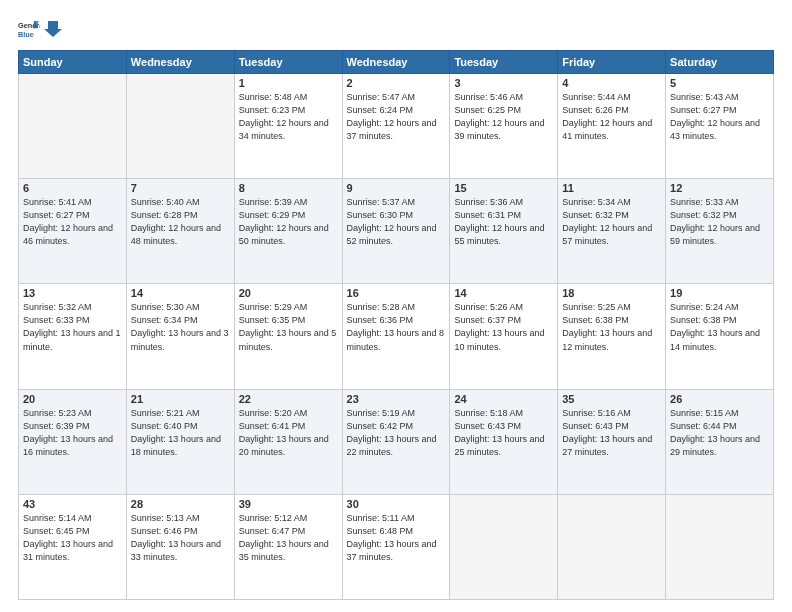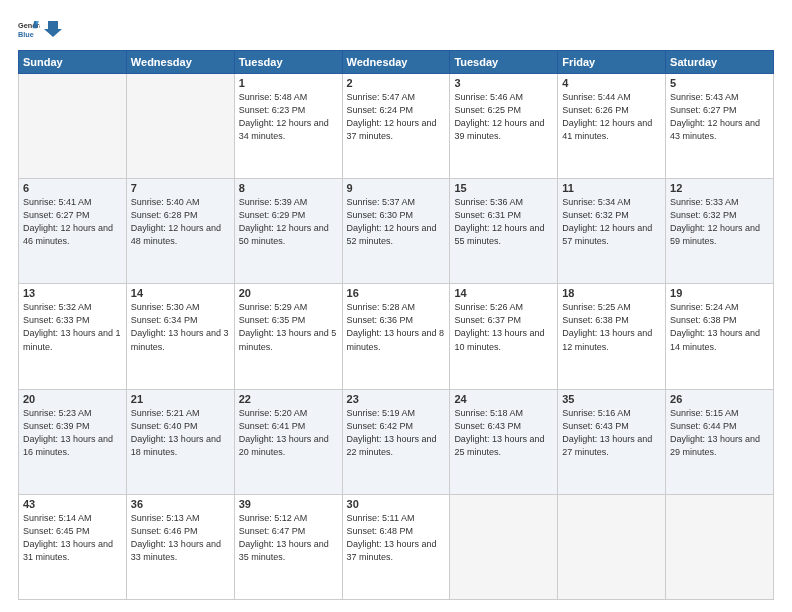--- a/index.html
+++ b/index.html
@@ -255,21 +255,21 @@
             <span class="day-number">26</span>
             <div class="day-info">Sunrise: 5:15 AM<br>Sunset: 6:44 PM<br>Daylight: 13 hours and 29 minutes.</div>
           </td>
         </tr>
         <tr>
           <td>
             <span class="day-number">43</span>
             <div class="day-info">Sunrise: 5:14 AM<br>Sunset: 6:45 PM<br>Daylight: 13 hours and 31 minutes.</div>
           </td>
           <td>
-            <span class="day-number">36</span>
+            <span class="day-number">28</span>
             <div class="day-info">Sunrise: 5:13 AM<br>Sunset: 6:46 PM<br>Daylight: 13 hours and 33 minutes.</div>
           </td>
           <td>
             <span class="day-number">39</span>
             <div class="day-info">Sunrise: 5:12 AM<br>Sunset: 6:47 PM<br>Daylight: 13 hours and 35 minutes.</div>
           </td>
           <td>
             <span class="day-number">30</span>
             <div class="day-info">Sunrise: 5:11 AM<br>Sunset: 6:48 PM<br>Daylight: 13 hours and 37 minutes.</div>
           </td>

